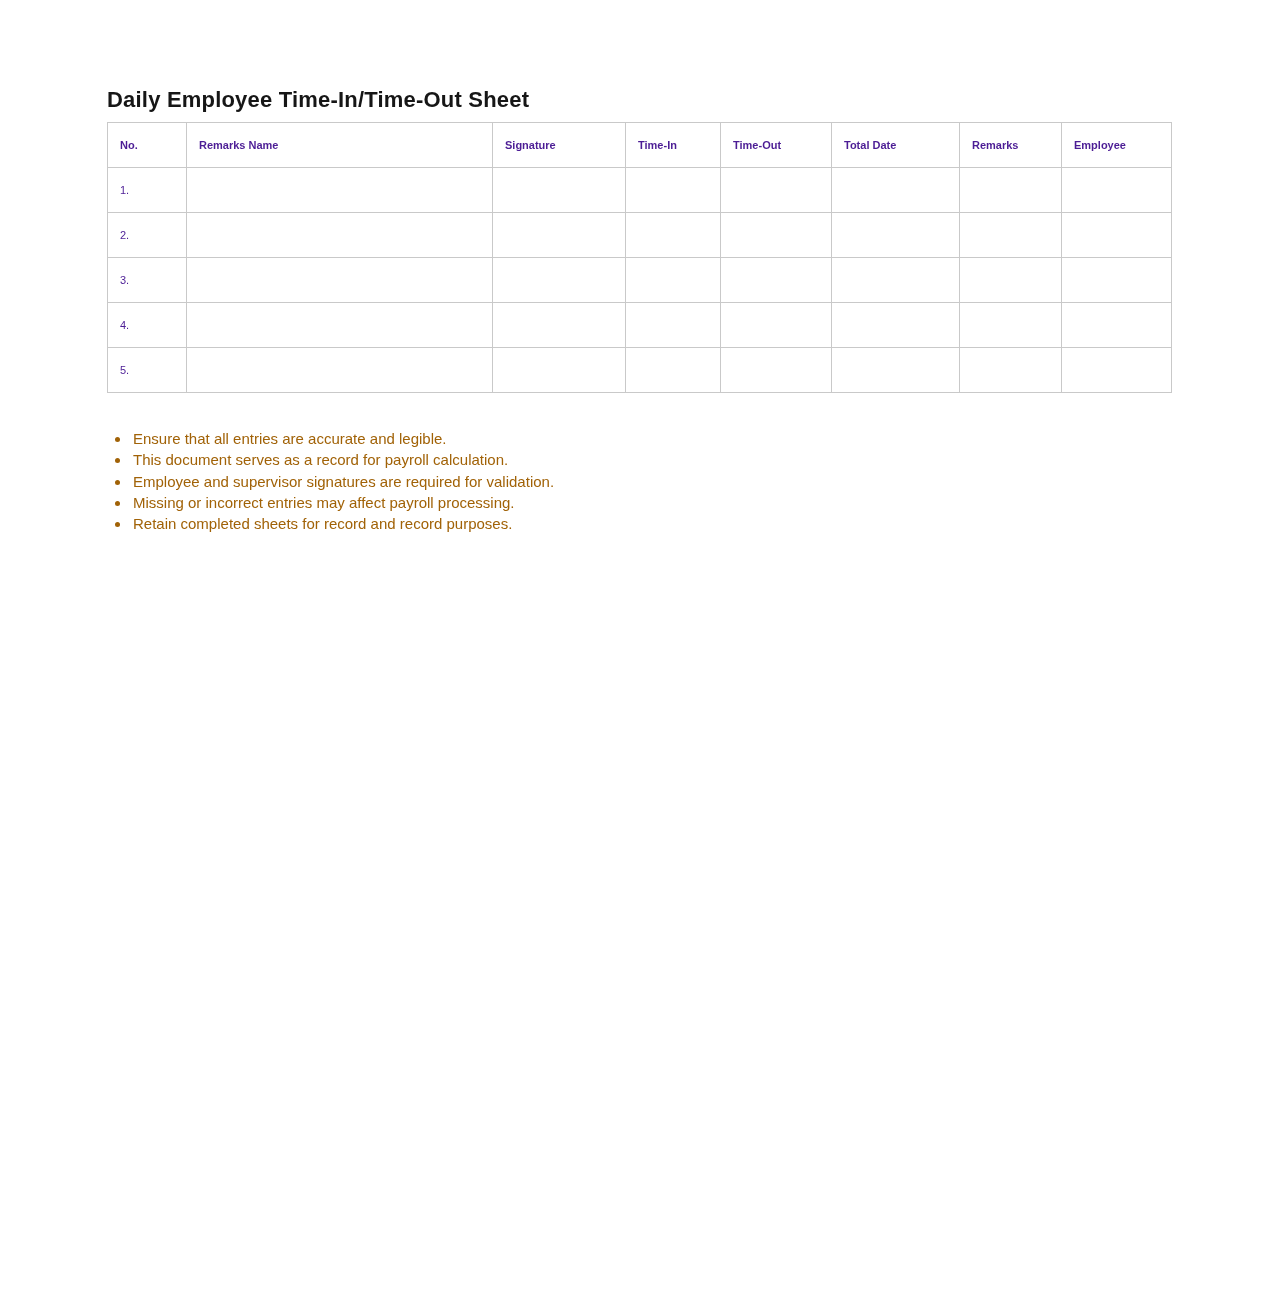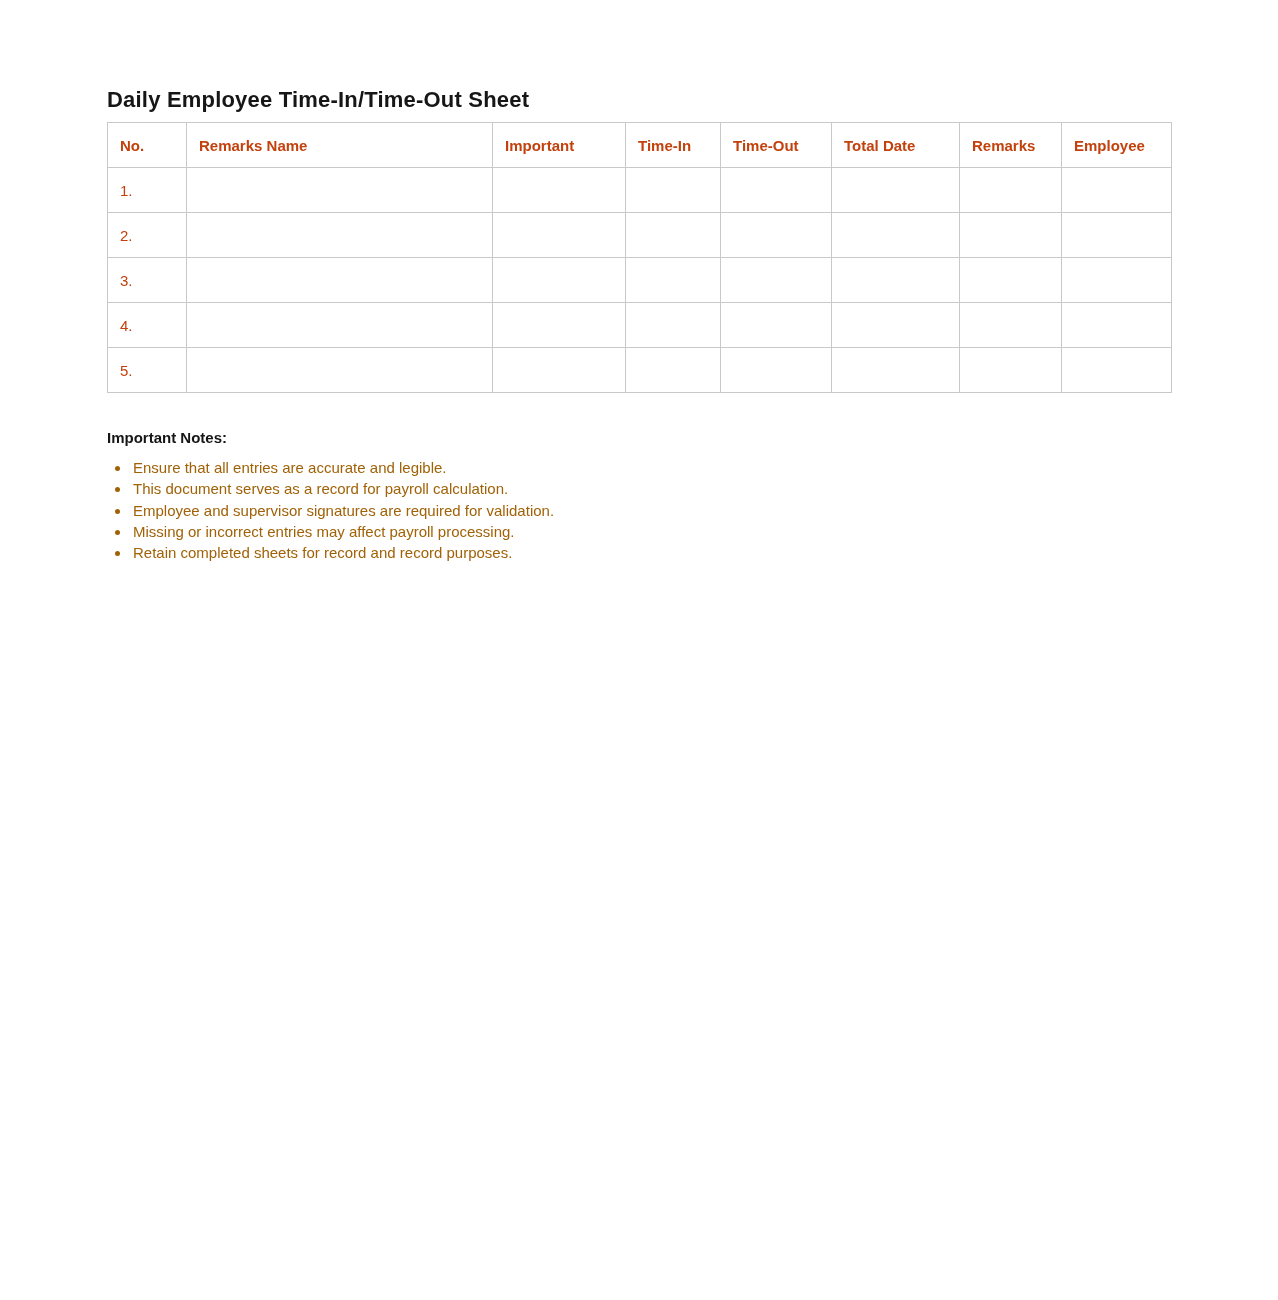--- a/index.html
+++ b/index.html
@@ -37,22 +37,22 @@
     border-collapse: collapse;
     table-layout: fixed;
   }
   table.timesheet th,
   table.timesheet td {
     border: 1px solid #c9c9c9;
     height: 45px;
     padding: 0 0 0 12px;
     text-align: left;
     vertical-align: middle;
-    font-size: 15px;
-    color: #c2410c;
+    font-size: 11px;
+    color: #4c1d95;
     overflow: hidden;
   }
   table.timesheet th { font-weight: 700; }
   table.timesheet td { font-weight: 400; }
   .notes { margin-top: 35px; }
   .notes-heading {
     font-size: 15px;
     font-weight: 700;
     line-height: 20px;
     color: #161616;
@@ -85,21 +85,21 @@
       <col style="width:95px">
       <col style="width:111px">
       <col style="width:128px">
       <col style="width:102px">
       <col style="width:110px">
     </colgroup>
     <thead>
       <tr>
         <th>No.</th>
         <th>Remarks Name</th>
-        <th>Important</th>
+        <th>Signature</th>
         <th>Time-In</th>
         <th>Time-Out</th>
         <th>Total Date</th>
         <th>Remarks</th>
         <th>Employee</th>
       </tr>
     </thead>
     <tbody>
       <tr>
         <td>1.</td>
@@ -148,21 +148,20 @@
         <td></td>
         <td></td>
         <td></td>
         <td></td>
         <td></td>
       </tr>
     </tbody>
   </table>
 
   <div class="notes">
-    <p class="notes-heading">Important Notes:</p>
     <ul class="notes-list">
       <li>Ensure that all entries are accurate and legible.</li>
       <li>This document serves as a record for payroll calculation.</li>
       <li>Employee and supervisor signatures are required for validation.</li>
       <li>Missing or incorrect entries may affect payroll processing.</li>
       <li>Retain completed sheets for record and record purposes.</li>
     </ul>
   </div>
 
 </div>

